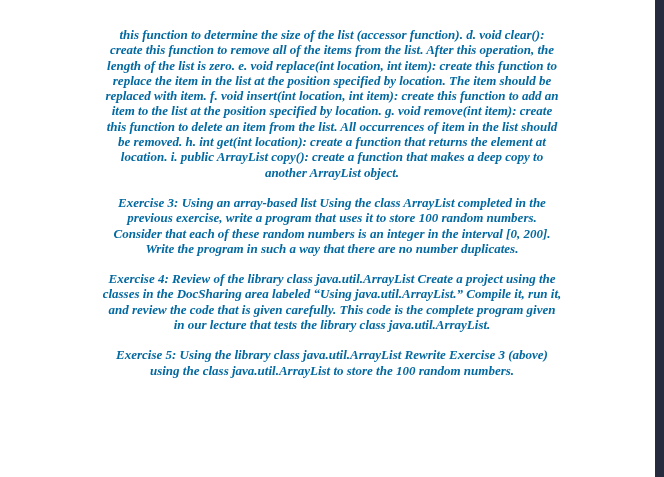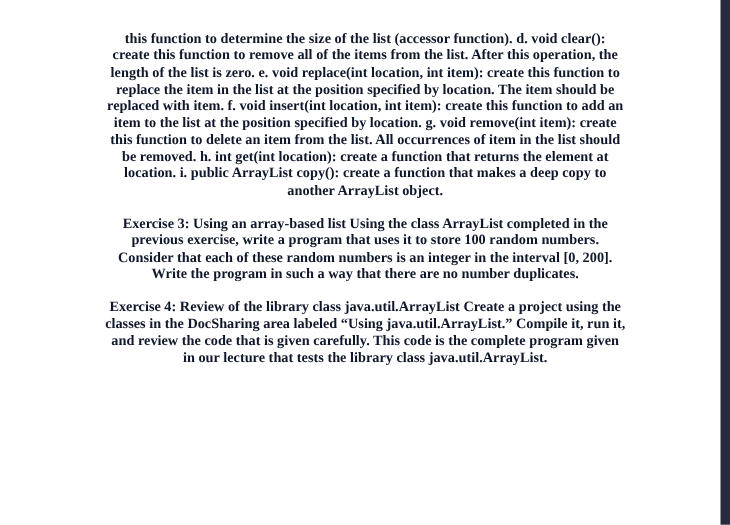--- a/index.html
+++ b/index.html
@@ -22,22 +22,23 @@
     padding-top: 27px;
     box-sizing: border-box;
   }
   .doc p {
     margin: 0 auto 15px auto;
     width: 545px;
     text-align: center;
     font-size: 13px;
     line-height: 15.3px;
     font-weight: 700;
-    color: #0f172a;
+    color: #0369a1;
     white-space: pre-line;
+    font-style: italic;
   }
   .edge-bar {
     position: absolute;
     top: 0;
     right: 0;
     width: 9px;
     height: 477px;
     background: #262c3e;
   }
 </style>
@@ -56,15 +57,17 @@
 location. i. public ArrayList copy(): create a function that makes a deep copy to
 another ArrayList object.</p>
   <p>Exercise 3: Using an array-based list Using the class ArrayList completed in the
 previous exercise, write a program that uses it to store 100 random numbers.
 Consider that each of these random numbers is an integer in the interval [0, 200].
 Write the program in such a way that there are no number duplicates.</p>
   <p>Exercise 4: Review of the library class java.util.ArrayList Create a project using the
 classes in the DocSharing area labeled “Using java.util.ArrayList.” Compile it, run it,
 and review the code that is given carefully. This code is the complete program given
 in our lecture that tests the library class java.util.ArrayList.</p>
+  <p>Exercise 5: Using the library class java.util.ArrayList Rewrite Exercise 3 (above)
+using the class java.util.ArrayList to store the 100 random numbers.</p>
 </div>
 
 <div class="edge-bar"></div>
 
 </body></html>

